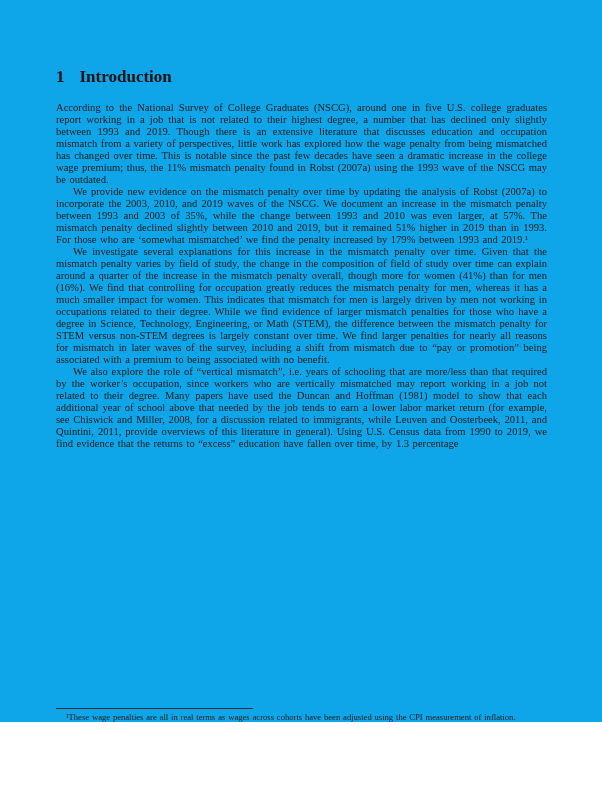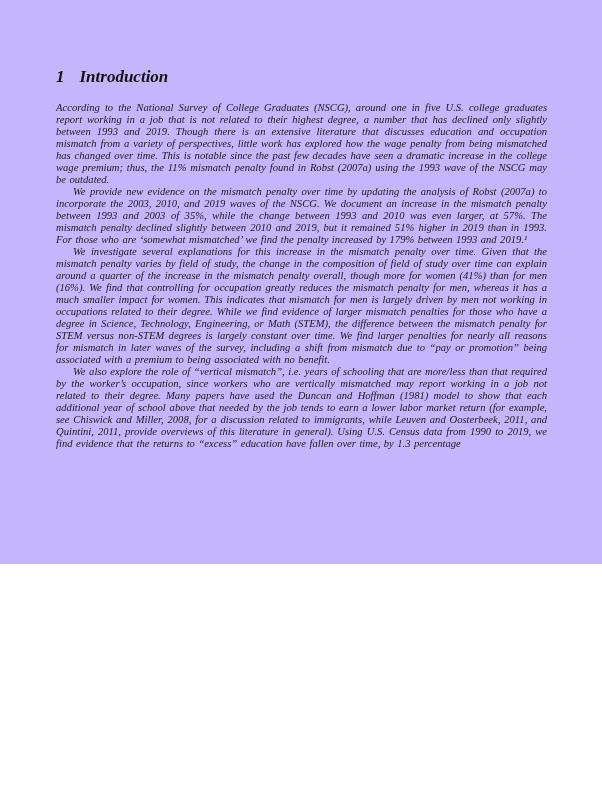--- a/index.html
+++ b/index.html
@@ -3,26 +3,25 @@
 <meta charset="utf-8">
 <style>
   html, body {
     margin: 0;
     padding: 0;
     background: #ffffff;
   }
   .page {
     position: relative;
     width: 602px;
-    height: 564px;
-    background: #c4b5fd;
+    height: 722px;
+    background: #0ea5e9;
     overflow: hidden;
     font-family: "Liberation Serif", serif;
     color: #1b1b1b;
-    font-style: italic;
   }
   .content {
     position: absolute;
     left: 56px;
     top: 68px;
     width: 491px;
   }
   .section-heading {
     font-size: 17px;
     line-height: 17px;
@@ -87,16 +86,17 @@
     <p class="body-par indent">We provide new evidence on the mismatch penalty over time by updating the analysis of Robst (2007a) to incorporate the 2003, 2010, and 2019 waves of the NSCG. We document an increase in the mismatch penalty between 1993 and 2003 of 35%, while the change between 1993 and 2010 was even larger, at 57%. The mismatch penalty declined slightly between 2010 and 2019, but it remained 51% higher in 2019 than in 1993. For those who are ‘somewhat mismatched’ we find the penalty increased by 179% between 1993 and 2019.¹</p>
 
     <p class="body-par indent">We investigate several explanations for this increase in the mismatch penalty over time. Given that the mismatch penalty varies by field of study, the change in the composition of field of study over time can explain around a quarter of the increase in the mismatch penalty overall, though more for women (41%) than for men (16%). We find that controlling for occupation greatly reduces the mismatch penalty for men, whereas it has a much smaller impact for women. This indicates that mismatch for men is largely driven by men not working in occupations related to their degree. While we find evidence of larger mismatch penalties for those who have a degree in Science, Technology, Engineering, or Math (STEM), the difference between the mismatch penalty for STEM versus non-STEM degrees is largely constant over time. We find larger penalties for nearly all reasons for mismatch in later waves of the survey, including a shift from mismatch due to “pay or promotion” being associated with a premium to being associated with no benefit.</p>
 
     <p class="body-par indent">We also explore the role of “vertical mismatch”, i.e. years of schooling that are more/less than that required by the worker’s occupation, since workers who are vertically mismatched may report working in a job not related to their degree. Many papers have used the Duncan and Hoffman (1981) model to show that each additional year of school above that needed by the job tends to earn a lower labor market return (for example, see Chiswick and Miller, 2008, for a discussion related to immigrants, while Leuven and Oosterbeek, 2011, and Quintini, 2011, provide overviews of this literature in general). Using U.S. Census data from 1990 to 2019, we find evidence that the returns to “excess” education have fallen over time, by 1.3 percentage</p>
 
   </div>
 
   <div class="footnote-rule"></div>
 
+  <div class="footnote">¹These wage penalties are all in real terms as wages across cohorts have been adjusted using the CPI measurement of inflation.</div>
 
   <div class="page-number">2</div>
 
 </div>
 
 </body></html>

